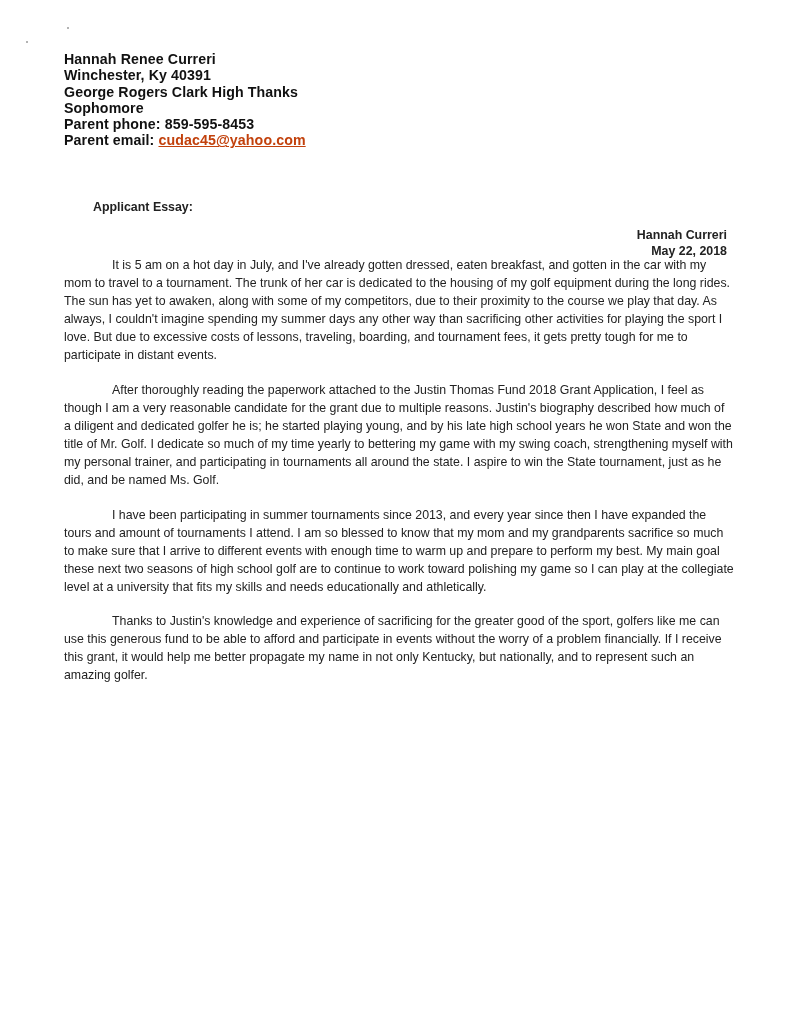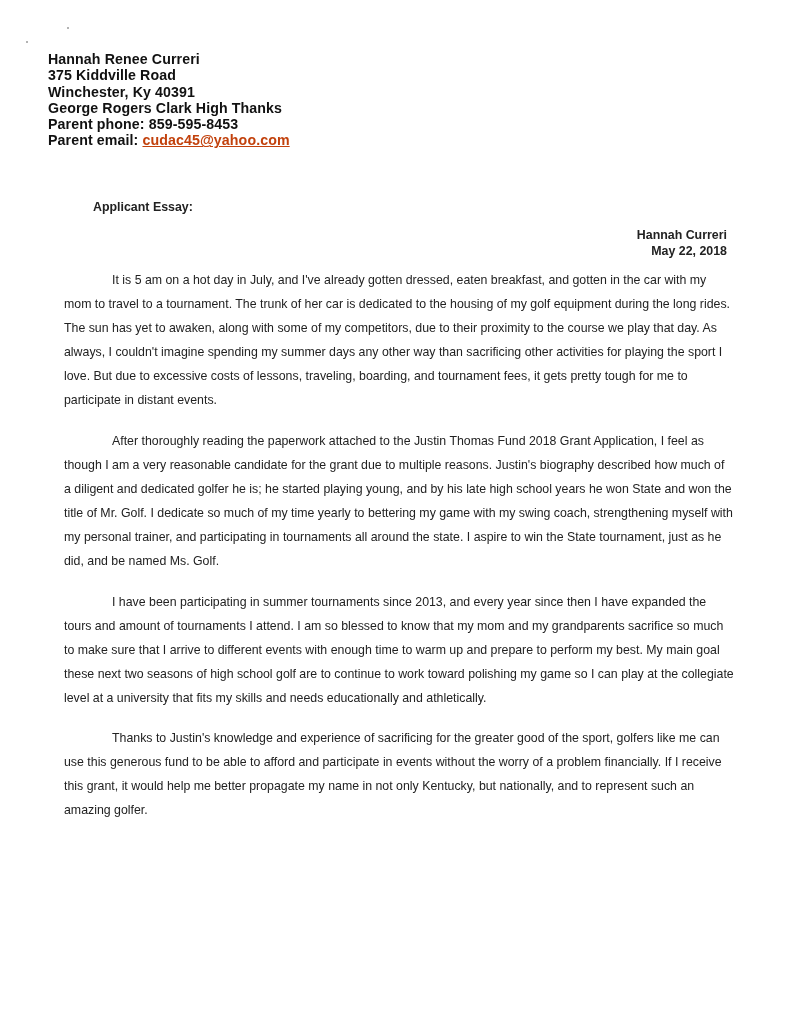--- a/index.html
+++ b/index.html
@@ -17,21 +17,21 @@
     }
     .speck {
       position: absolute;
       width: 2px;
       height: 2px;
       background: #9a9a9a;
       border-radius: 1px;
     }
     .header {
       position: absolute;
-      left: 48px;
+      left: 64px;
       top: 51px;
       font-weight: bold;
       font-size: 14.2px;
       line-height: 16.3px;
       color: #111;
       letter-spacing: 0.1px;
     }
     .header .line { white-space: nowrap; }
     .header a {
       color: #c2410c;
@@ -54,42 +54,42 @@
       top: 228px;
       text-align: right;
       font-size: 12.4px;
       line-height: 15.5px;
       color: #222;
       font-weight: bold;
     }
     .essay {
       position: absolute;
       left: 64px;
-      top: 268px;
+      top: 256px;
       width: 670px;
       font-size: 12.35px;
-      line-height: 24px;
+      line-height: 18px;
       color: #222;
     }
     .essay p {
       margin: 0 0 16.8px 0;
       text-indent: 48px;
     }
   </style>
 </head>
 <body>
 
 <div class="speck" style="left:67px; top:27px;"></div>
 <div class="speck" style="left:26px; top:41px;"></div>
 
 <div class="header">
   <div class="line">Hannah Renee Curreri</div>
-  <div class="line">375 Kiddville Road</div>
   <div class="line">Winchester, Ky 40391</div>
   <div class="line">George Rogers Clark High Thanks</div>
+  <div class="line">Sophomore</div>
   <div class="line">Parent phone: 859-595-8453</div>
   <div class="line"><span>Parent email: </span><a>cudac45@yahoo.com</a></div>
 </div>
 
 <div class="section-label">Applicant Essay:</div>
 
 <div class="signature">
   <div>Hannah Curreri</div>
   <div>May 22, 2018</div>
 </div>

